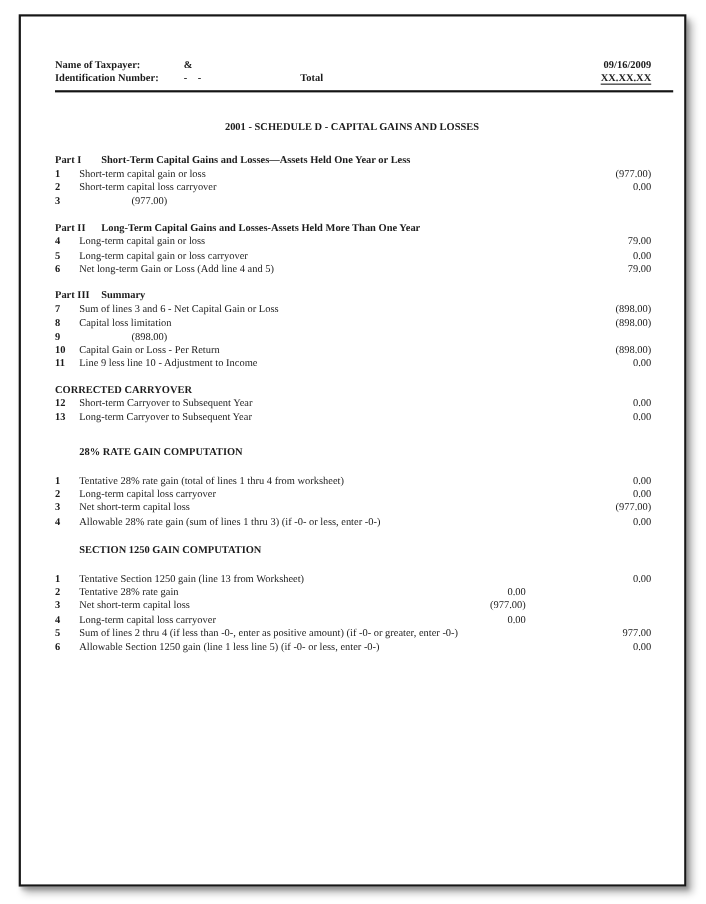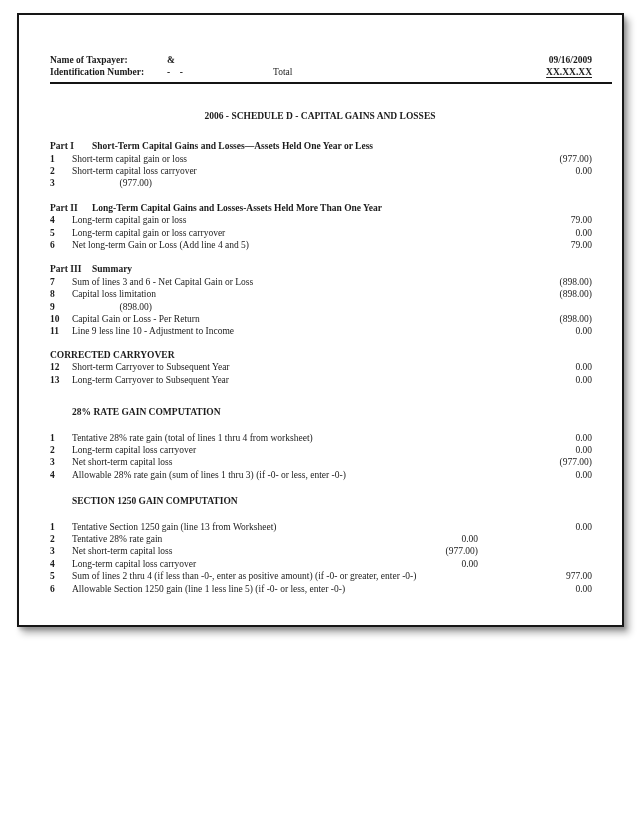--- a/index.html
+++ b/index.html
@@ -2,34 +2,34 @@
 <html><head>
 <meta charset="utf-8">
 <style>
   html,body{margin:0;padding:0;}
   body{
     width:642px;height:822px;background:#ffffff;overflow:hidden;
     font-family:"Liberation Serif","DejaVu Serif",serif;
     color:#1b1b1b;position:relative;
   }
   .page{
-    position:absolute;left:17px;top:13px;width:607px;height:614px;
+    position:absolute;left:17px;top:13px;width:607px;height:793px;
     background:#ffffff;border:2px solid #161616;box-sizing:border-box;
     box-shadow:5px 6px 7px rgba(0,0,0,0.32), 2px 3px 3px rgba(0,0,0,0.18);
   }
   .content{
     margin:0 10px 0 31px;          
     padding-top:39px;
     font-size:9.5px;line-height:12.4px;
   }
   
   .hdr-row{position:relative;height:12.4px;}
   .hdr-row .h-label{position:absolute;left:0;font-weight:bold;}
   .hdr-row .h-val1{position:absolute;left:117px;font-weight:bold;white-space:pre;}
-  .hdr-row .h-total{position:absolute;left:223px;font-weight:normal;}
+  .hdr-row .h-total{position:absolute;left:223px;font-weight:bold;}
   .hdr-row .h-right{position:absolute;right:20px;font-weight:bold;padding-left:30px;}
   .hdr-rule{border-bottom:2.5px solid #141414;height:2px;margin-top:1px;}
   .underlined{text-decoration:underline;text-underline-offset:2px;}
   
   .title{
     text-align:center;font-weight:bold;margin-top:26px;
     position:relative;left:-11px;
   }
   
   .sec-head{font-weight:bold;}
@@ -60,21 +60,21 @@
       <span class="h-right">09/16/2009</span>
     </div>
     <div class="hdr-row">
       <span class="h-label">Identification Number:</span>
       <span class="h-val1">-    -</span>
       <span class="h-total">Total</span>
       <span class="h-right underlined">XX.XX.XX</span>
     </div>
     <div class="hdr-rule"></div>
 
-    <div class="title">2006 - SCHEDULE D - CAPITAL GAINS AND LOSSES</div>
+    <div class="title">2001 - SCHEDULE D - CAPITAL GAINS AND LOSSES</div>
 
     <div class="sec-head mt-part">
       <span class="part">Part I</span><span>Short-Term Capital Gains and Losses—Assets Held One Year or Less</span>
     </div>
     <div class="row">
       <span class="num">1</span>
       <span class="lbl">Short-term capital gain or loss</span>
       <span class="amt">(977.00)</span>
     </div>
     <div class="row">

